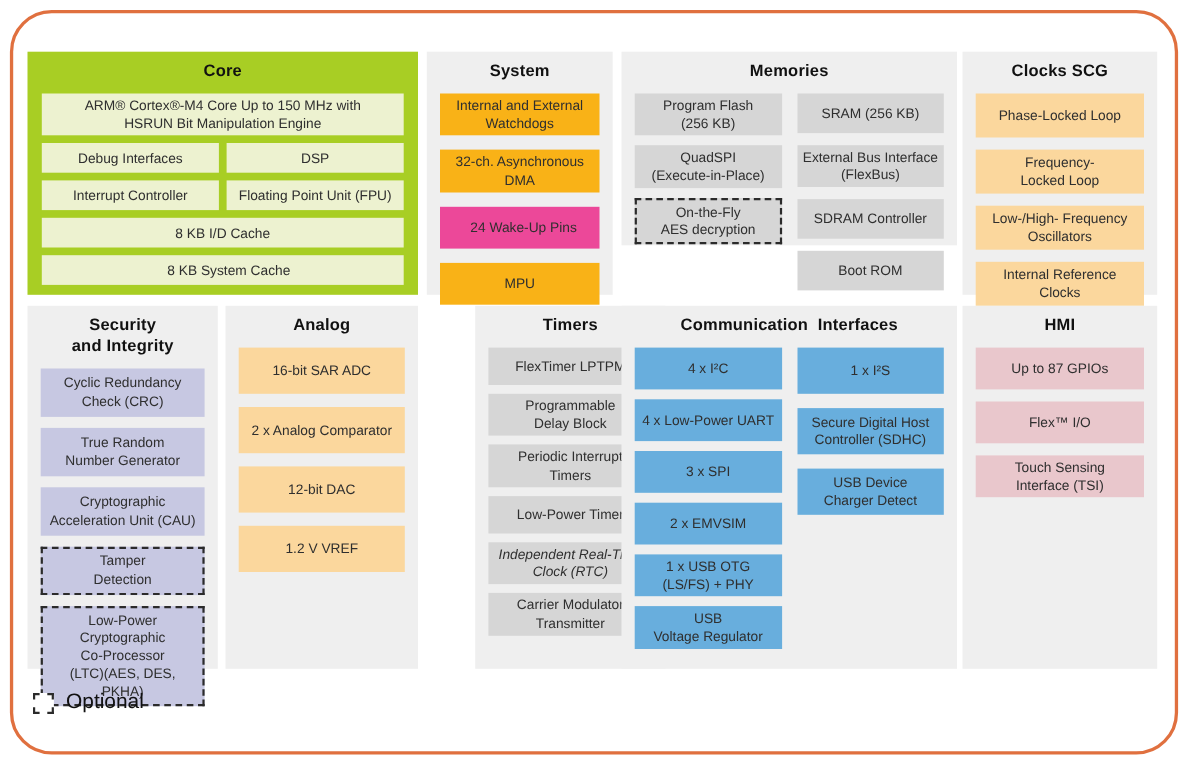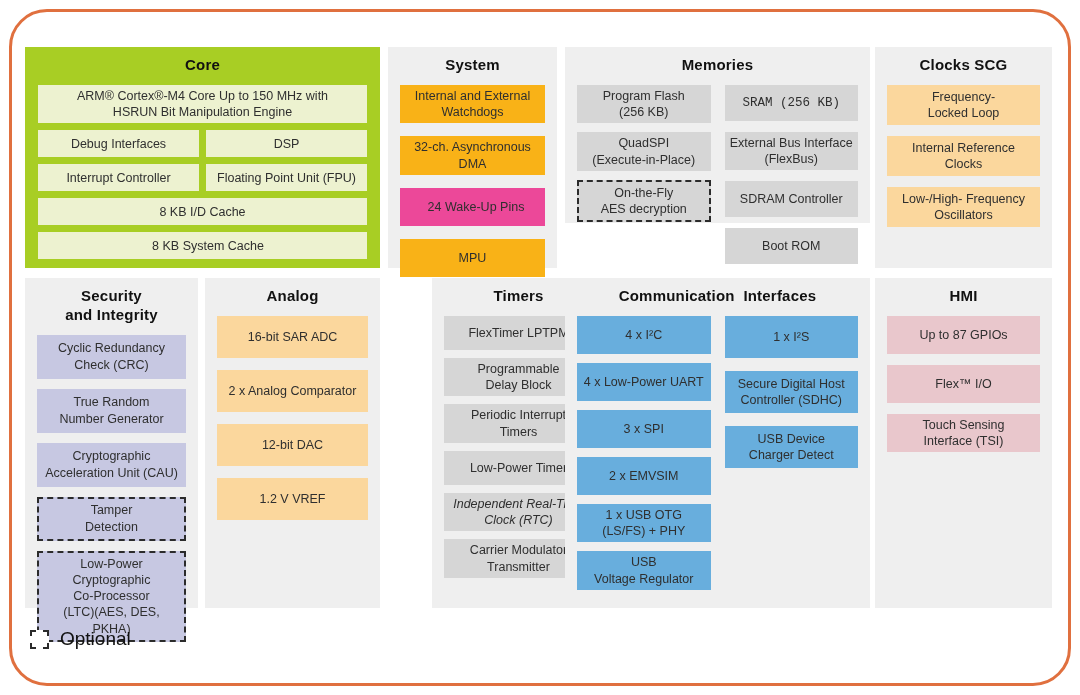--- a/index.html
+++ b/index.html
@@ -103,38 +103,39 @@
       <div class="sec-body cols">
         <div class="col">
           <div class="block" style="background: rgb(214, 214, 214);">Program Flash
 (256 KB)</div>
           <div class="block" style="background: rgb(214, 214, 214);">QuadSPI
 (Execute-in-Place)</div>
           <div class="block dashed" style="background: rgb(214, 214, 214); border-color: rgb(43, 43, 43);">On-the-Fly
 AES decryption</div>
         </div>
         <div class="col">
-          <div class="block" style="background: rgb(214, 214, 214); font-family: Liberation Mono, monospace;">SRAM (256 KB)</div>
+          <div class="block" style="background: rgb(214, 214, 214);">SRAM (256 KB)</div>
           <div class="block" style="background: rgb(214, 214, 214);">External Bus Interface
 (FlexBus)</div>
           <div class="block" style="background: rgb(214, 214, 214);">SDRAM Controller</div>
           <div class="block" style="background: rgb(214, 214, 214);">Boot ROM</div>
         </div>
       </div>
     </section>
     <section class="sec sec-clocks" style="background: rgb(239, 239, 239);">
       <h2 class="sec-title">Clocks SCG</h2>
       <div class="sec-body cols">
         <div class="col">
+          <div class="block" style="background: rgb(251, 215, 157);">Phase-Locked Loop</div>
           <div class="block" style="background: rgb(251, 215, 157);">Frequency-
 Locked Loop</div>
+          <div class="block" style="background: rgb(251, 215, 157);">Low-/High- Frequency
+Oscillators</div>
           <div class="block" style="background: rgb(251, 215, 157);">Internal Reference
 Clocks</div>
-          <div class="block" style="background: rgb(251, 215, 157);">Low-/High- Frequency
-Oscillators</div>
         </div>
       </div>
     </section>
     <section class="sec sec-security" style="background: rgb(239, 239, 239);">
       <h2 class="sec-title">Security
 and Integrity</h2>
       <div class="sec-body cols">
         <div class="col">
           <div class="block" style="background: rgb(199, 200, 226);">Cyclic Redundancy
 Check (CRC)</div>

